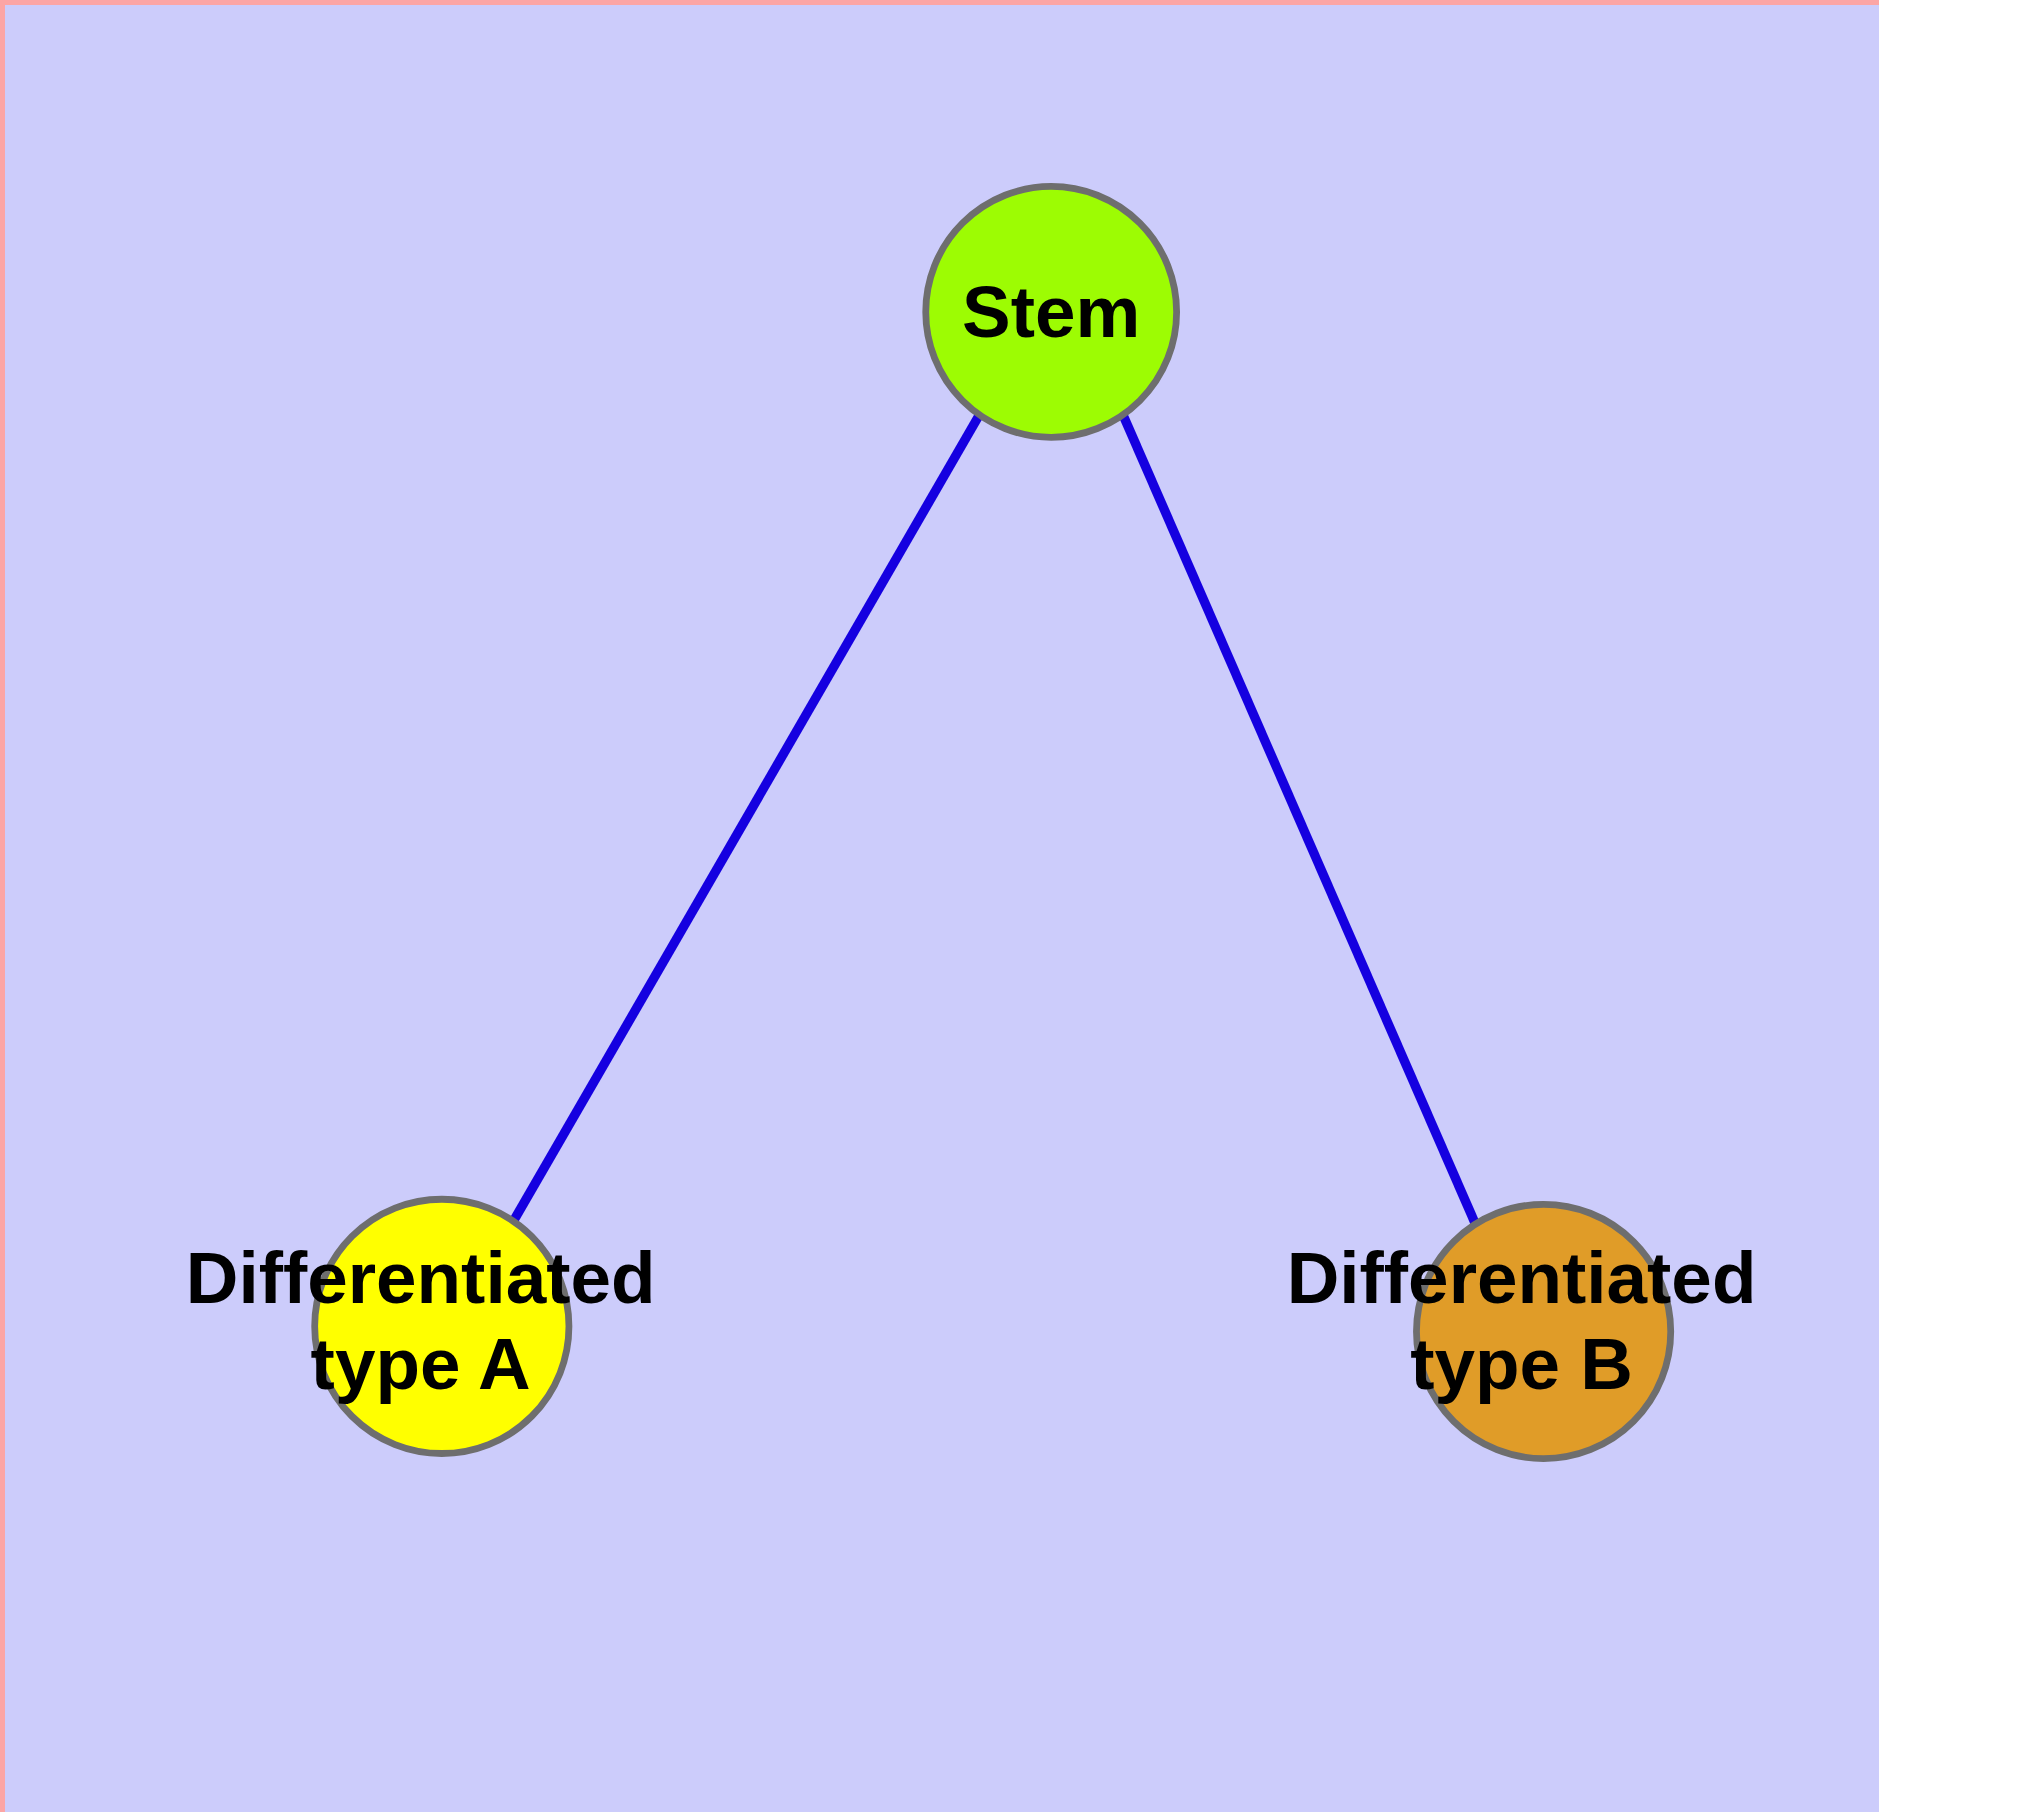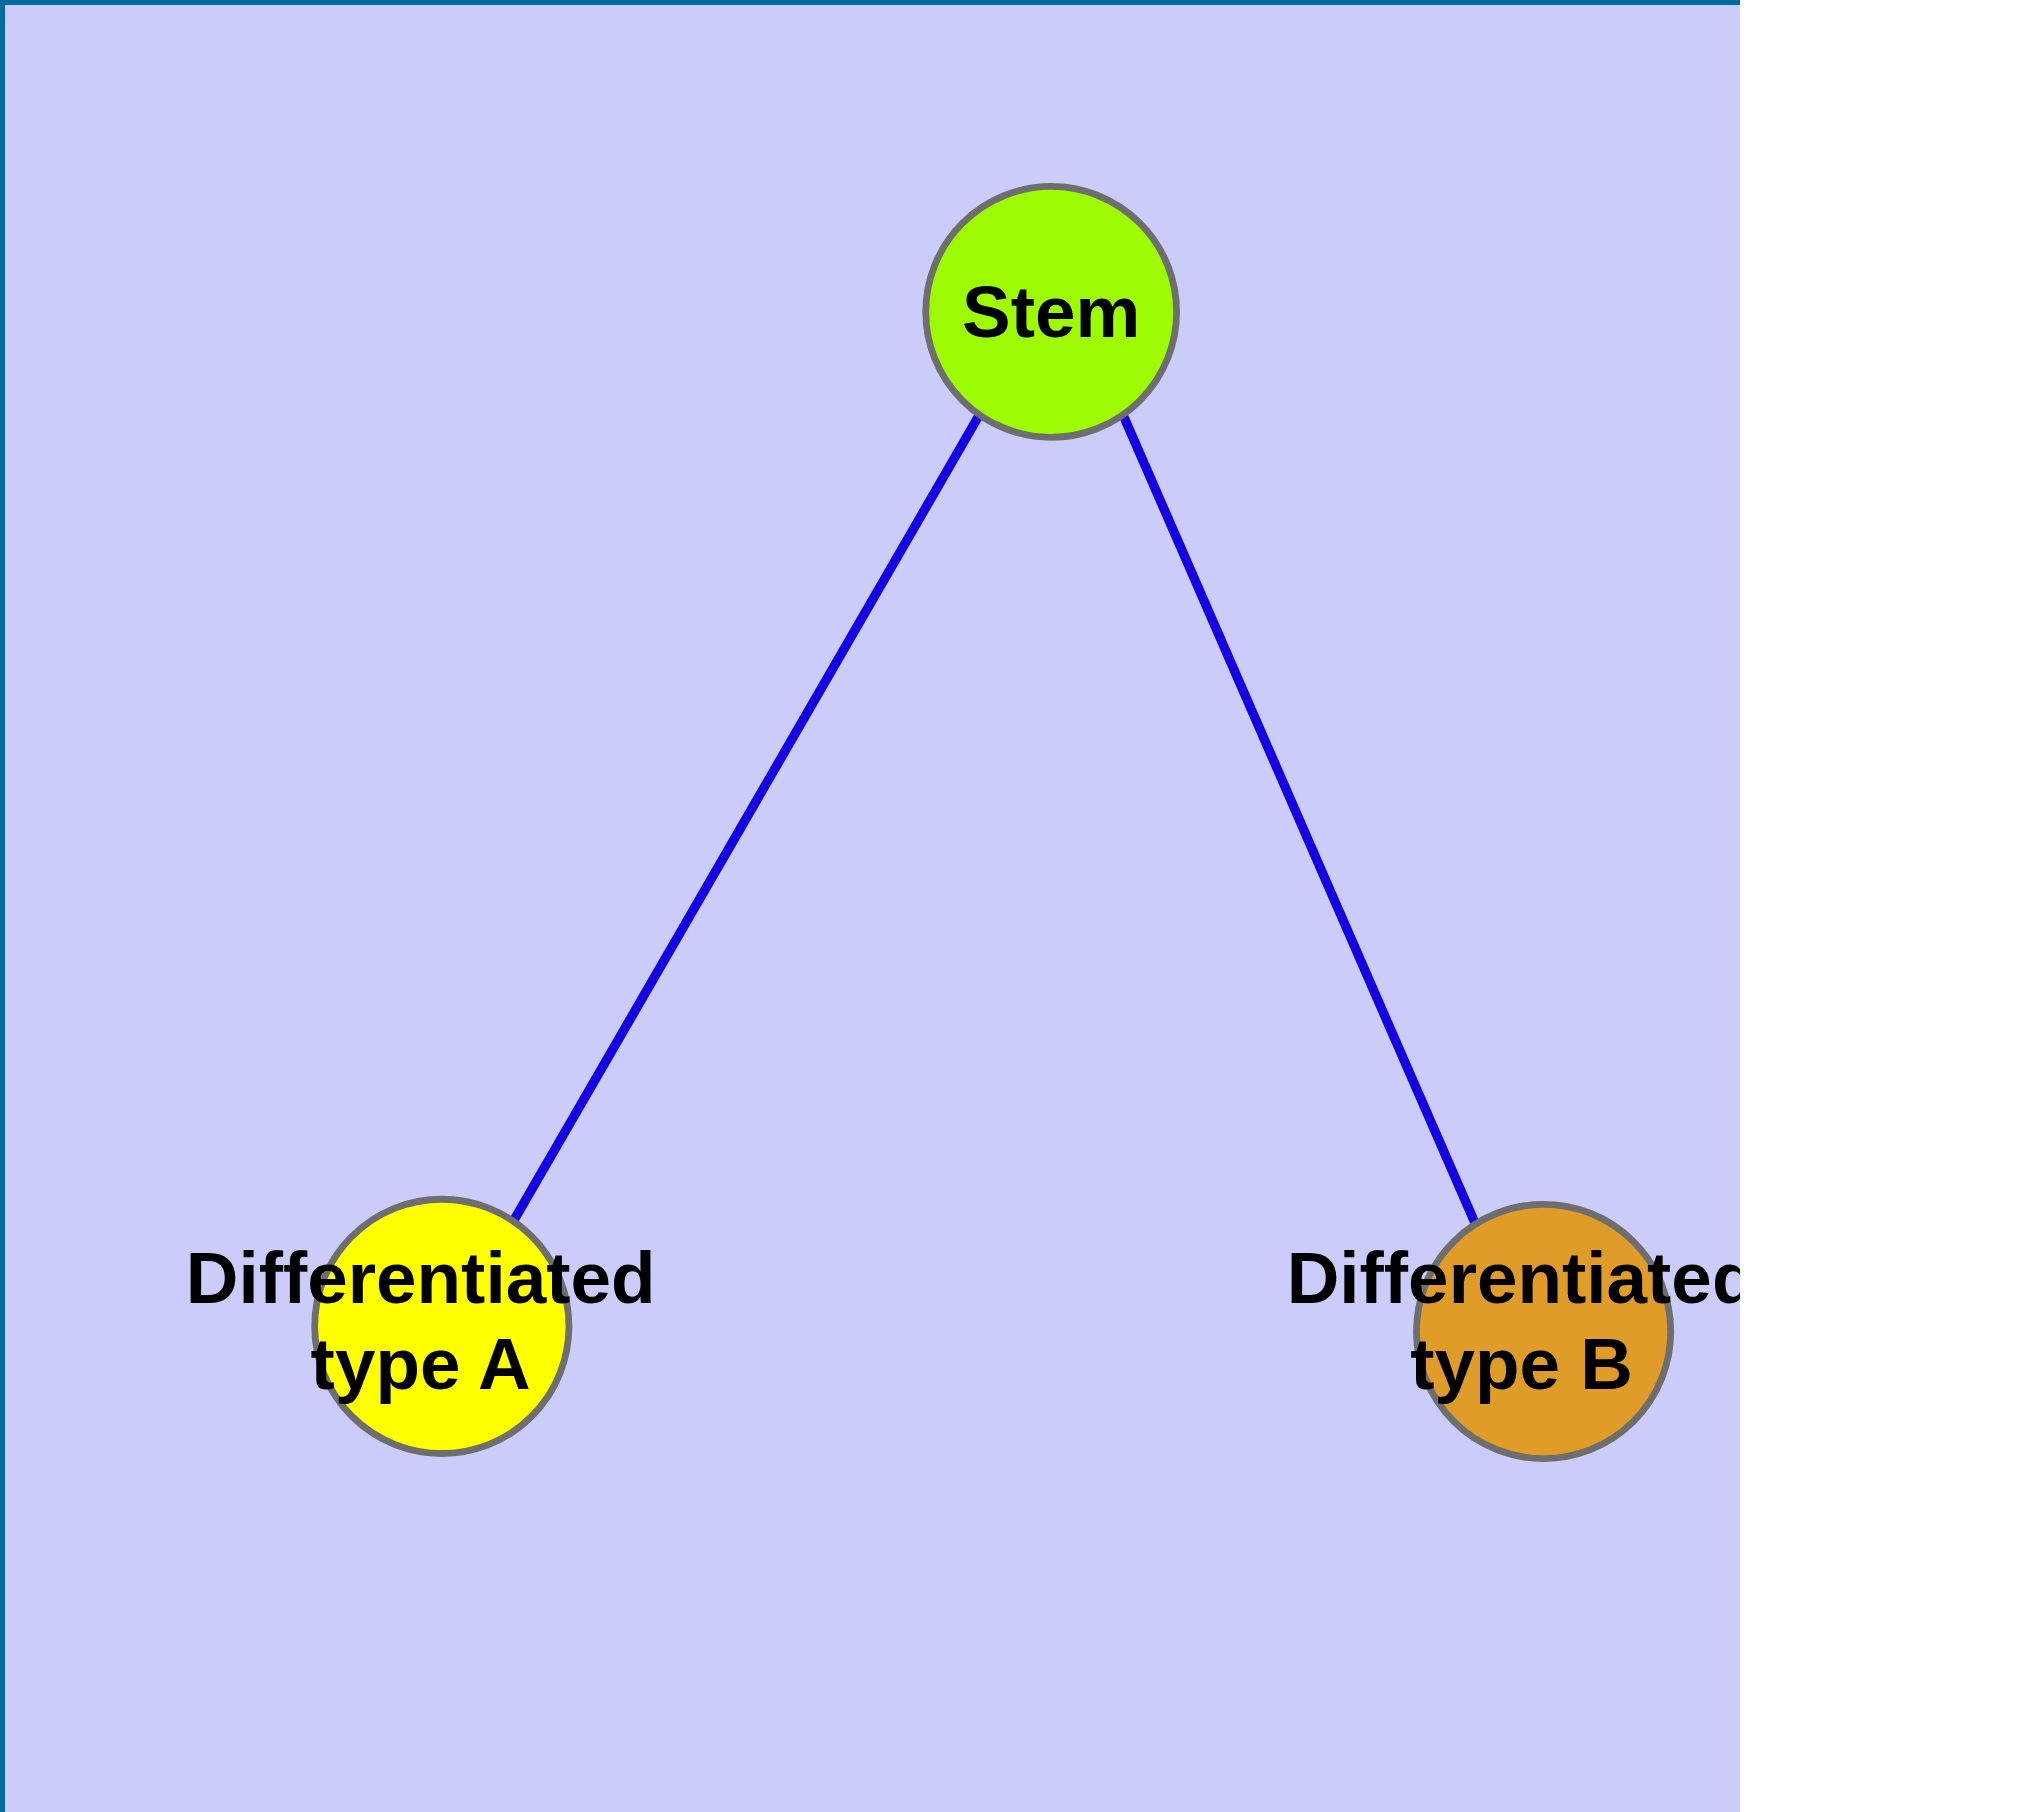--- a/index.html
+++ b/index.html
@@ -2,23 +2,23 @@
 <html style="font-size:13.6px"><head>
 <meta charset="utf-8">
 <style>
   html, body {
     margin: 0;
     padding: 0;
     background: #ffffff;
   }
   #stage {
     position: relative;
-    width: 1740px;
+    width: 1879px;
     height: 1812px;
-    background: #0369a1;
+    background: #fca5a5;
     overflow: hidden;
     font-family: "Liberation Sans", sans-serif;
   }
   #canvas {
     position: absolute;
     left: 5.1px;
     top: 5.1px;
     width: 2015px;
     height: 1807px;
     background: #ccccfb;

